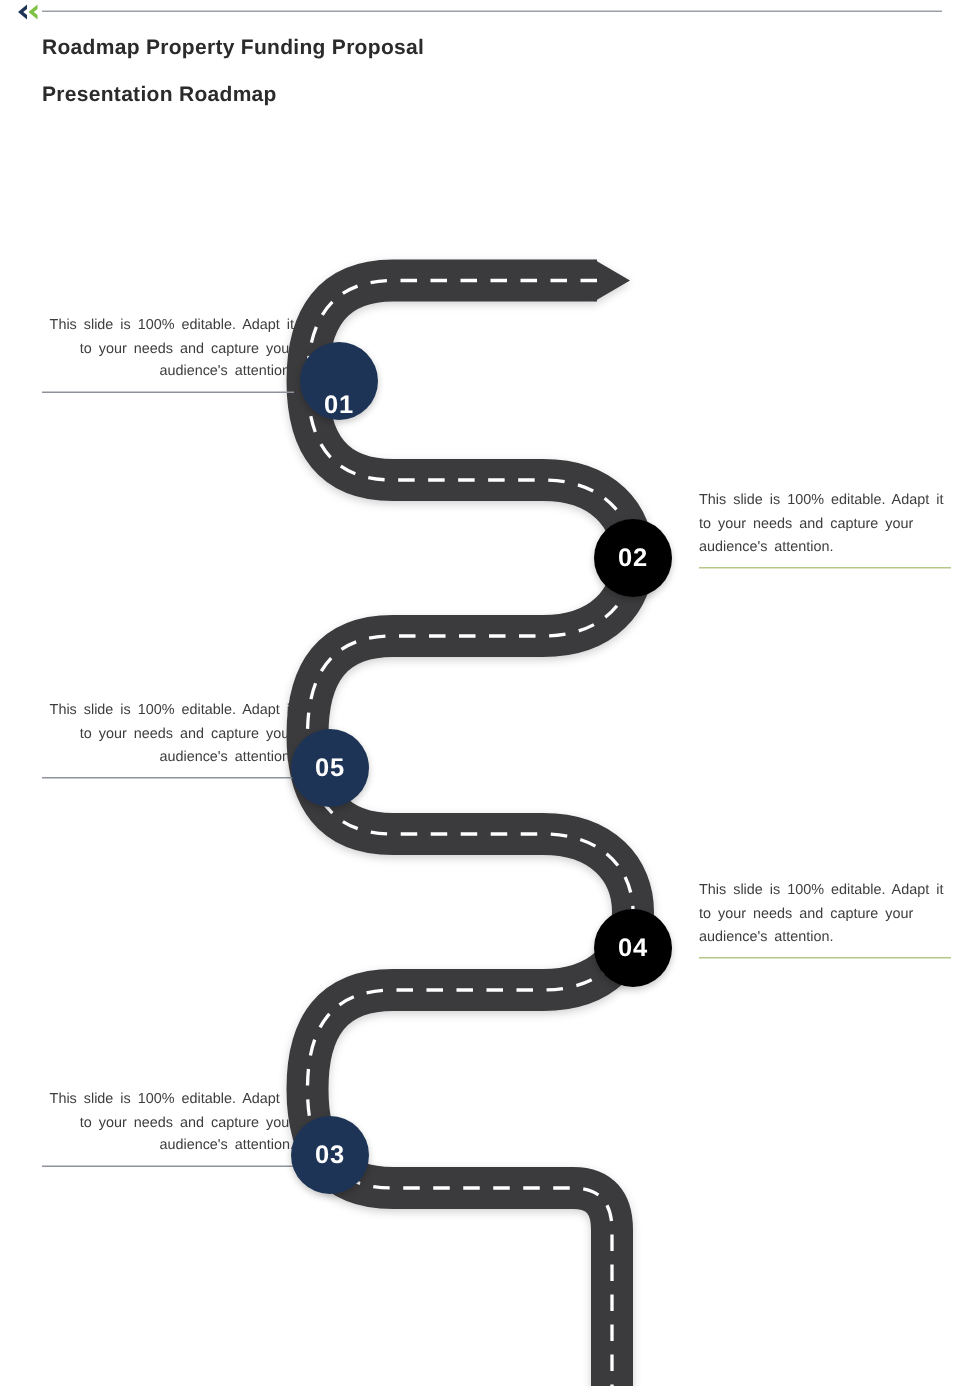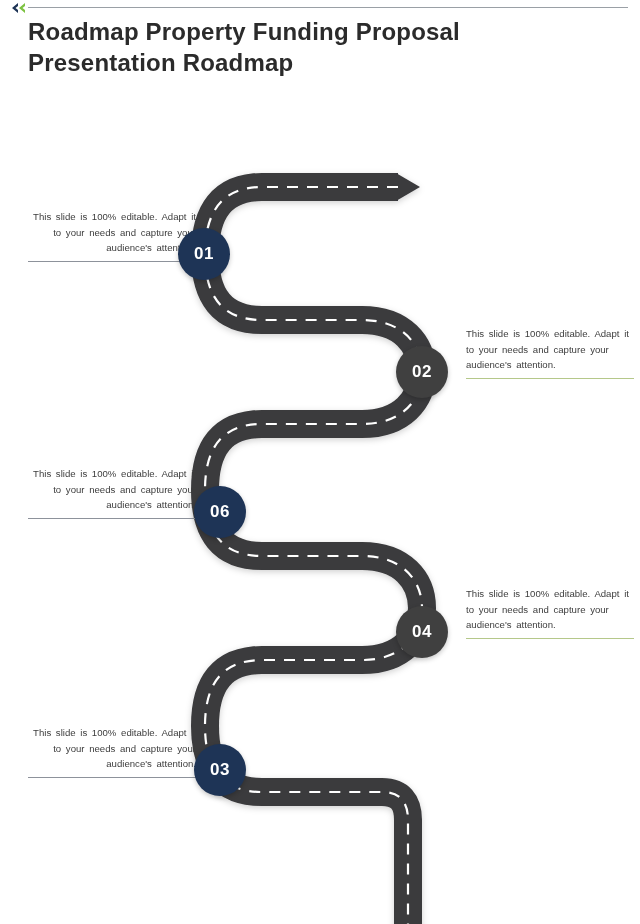--- a/index.html
+++ b/index.html
@@ -13,40 +13,40 @@
   #header-rule{
     position:absolute;left:28px;top:7px;width:600px;height:1px;
     background:#9aa0a6;
   }
   #back-chevrons{
     position:absolute;left:8px;top:2px;width:26px;height:12px;
   }
 
   #page-title{
     position:absolute;left:28px;top:16px;width:560px;
-    font-size:24px;font-weight:bold;line-height:31px;
+    font-size:14px;font-weight:bold;line-height:31px;
     color:#2b2b2b;letter-spacing:.2px;
   }
   #page-title .tl{display:block;}
 
   
   #roadmap-stage{
     position:absolute;left:0;top:0;width:640px;height:924px;
   }
   #road-svg{position:absolute;left:0;top:0;}
 
   
   .step-circle{
     position:absolute;width:52px;height:52px;border-radius:50%;
     display:flex;align-items:center;justify-content:center;
     color:#ffffff;font-size:17px;font-weight:bold;letter-spacing:.5px;
     box-shadow:0 2px 5px rgba(0,0,0,.22);
   }
   .step-circle.navy{background:#1e3456;}
-  .step-circle.green{background:#404040;}
+  .step-circle.green{background:#000000;}
 
   
   .step-text{
     position:absolute;width:168px;
     font-size:9.6px;line-height:15.6px;color:#3d3d3d;
     word-spacing:2px;
   }
   .step-text .body{display:block;padding-bottom:5px;}
   .step-text .rule{display:block;height:1px;width:100%;}
   .step-text.left{text-align:right;}
@@ -121,38 +121,38 @@
              C 205 768 222 792 262 792
              L 382 792
              C 400 792 408 802 408 820
              L 408 930" fill="none" stroke="#ffffff" stroke-width="2.2" stroke-dasharray="11 9" stroke-linecap="butt"></path>
   </svg>
 
   <div class="step-text left" style="left:28px;top:209px;">
     <span class="body">This slide is 100% editable. Adapt it to your needs and capture your audience's attention.</span>
     <span class="rule"></span>
   </div>
-  <div class="step-circle navy" style="left:178px;top:228px;">
+  <div class="step-circle navy" style="left:200px;top:228px;align-items:flex-end;">
     <span>01</span>
   </div>
 
   <div class="step-text right" style="left:466px;top:326px;">
     <span class="body">This slide is 100% editable. Adapt it to your needs and capture your audience's attention.</span>
     <span class="rule"></span>
   </div>
   <div class="step-circle green" style="left:396px;top:346px;">
     <span>02</span>
   </div>
 
   <div class="step-text left" style="left:28px;top:466px;">
     <span class="body">This slide is 100% editable. Adapt it to your needs and capture your audience's attention.</span>
     <span class="rule"></span>
   </div>
   <div class="step-circle navy" style="left:194px;top:486px;">
-    <span>06</span>
+    <span>05</span>
   </div>
 
   <div class="step-text right" style="left:466px;top:586px;">
     <span class="body">This slide is 100% editable. Adapt it to your needs and capture your audience's attention.</span>
     <span class="rule"></span>
   </div>
   <div class="step-circle green" style="left:396px;top:606px;">
     <span>04</span>
   </div>
 

